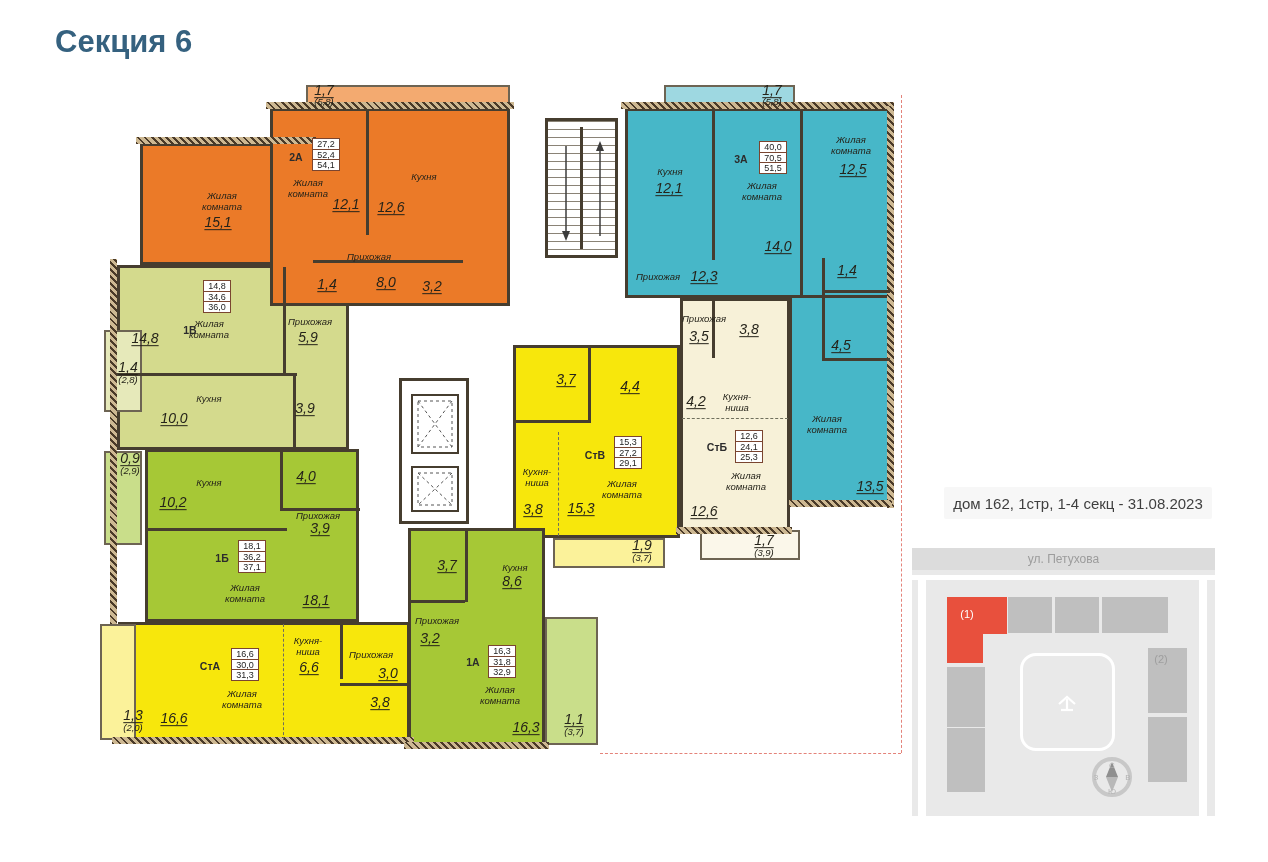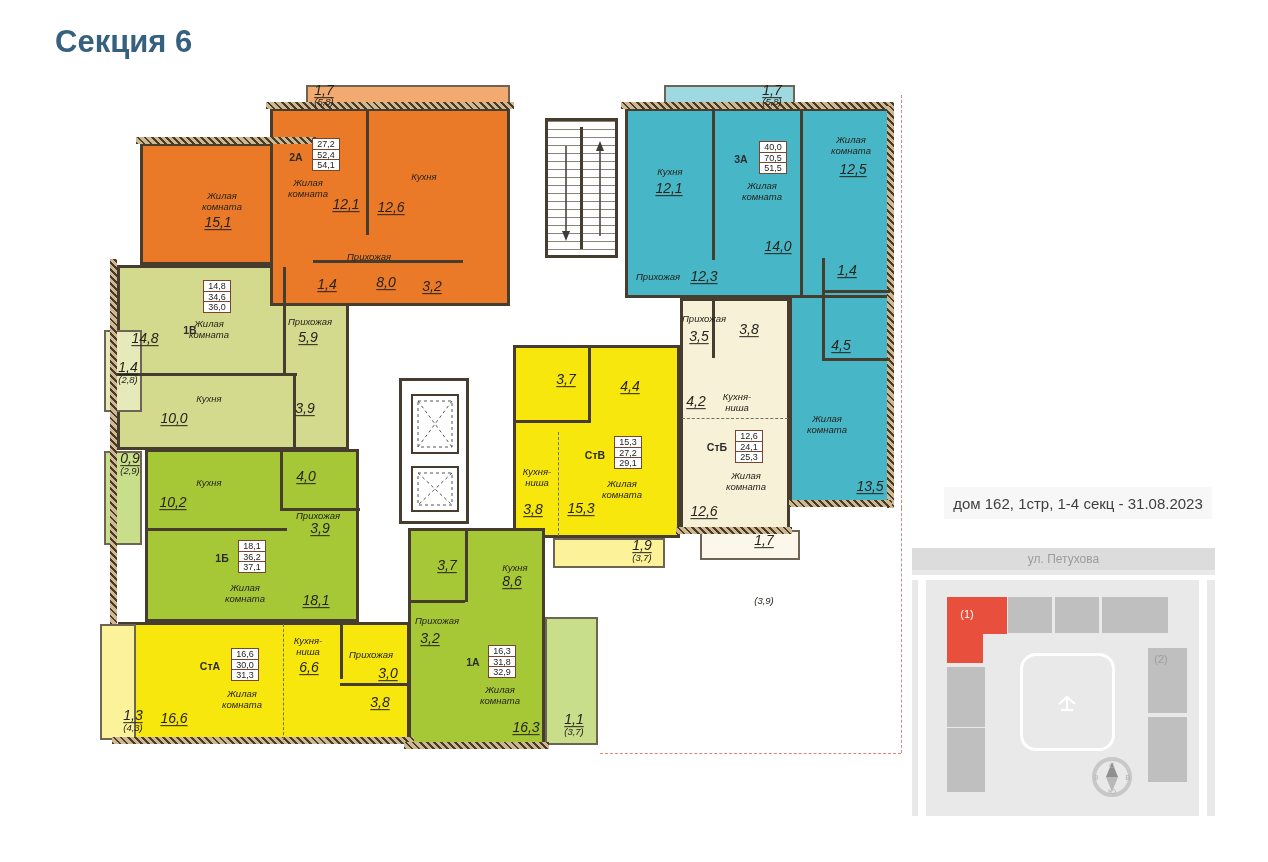--- a/index.html
+++ b/index.html
@@ -232,21 +232,21 @@
       <div class="ptxt k-n" style="left: 242px; top: 700px; width: auto; height: auto;">Жилая
 комната</div>
       <div class="ptxt k-v" style="left: 174px; top: 719px; width: auto; height: auto;">16,6</div>
       <div class="ptxt k-n" style="left: 308px; top: 647px; width: auto; height: auto;">Кухня-
 ниша</div>
       <div class="ptxt k-v" style="left: 309px; top: 668px; width: auto; height: auto;">6,6</div>
       <div class="ptxt k-n" style="left: 371px; top: 655px; width: auto; height: auto;">Прихожая</div>
       <div class="ptxt k-v" style="left: 388px; top: 674px; width: auto; height: auto;">3,0</div>
       <div class="ptxt k-v" style="left: 380px; top: 703px; width: auto; height: auto;">3,8</div>
       <div class="ptxt k-v" style="left: 133px; top: 716px; width: auto; height: auto;">1,3</div>
-      <div class="ptxt k-b" style="left: 133px; top: 728px; width: auto; height: auto;">(4,3)</div>
+      <div class="ptxt k-b" style="left: 133px; top: 728px; width: auto; height: auto;">(2,0)</div>
       <div class="ptxt k-v" style="left: 447px; top: 566px; width: auto; height: auto;">3,7</div>
       <div class="ptxt k-n" style="left: 515px; top: 568px; width: auto; height: auto;">Кухня</div>
       <div class="ptxt k-v" style="left: 512px; top: 582px; width: auto; height: auto;">8,6</div>
       <div class="ptxt k-n" style="left: 437px; top: 621px; width: auto; height: auto;">Прихожая</div>
       <div class="ptxt k-v" style="left: 430px; top: 639px; width: auto; height: auto;">3,2</div>
       <div class="ptxt k-n" style="left: 500px; top: 696px; width: auto; height: auto;">Жилая
 комната</div>
       <div class="ptxt k-v" style="left: 526px; top: 728px; width: auto; height: auto;">16,3</div>
       <div class="ptxt k-v" style="left: 574px; top: 720px; width: auto; height: auto;">1,1</div>
       <div class="ptxt k-b" style="left: 574px; top: 732px; width: auto; height: auto;">(3,7)</div>
@@ -263,21 +263,21 @@
       <div class="ptxt k-n" style="left: 704px; top: 319px; width: auto; height: auto;">Прихожая</div>
       <div class="ptxt k-v" style="left: 699px; top: 337px; width: auto; height: auto;">3,5</div>
       <div class="ptxt k-v" style="left: 749px; top: 330px; width: auto; height: auto;">3,8</div>
       <div class="ptxt k-v" style="left: 696px; top: 402px; width: auto; height: auto;">4,2</div>
       <div class="ptxt k-n" style="left: 737px; top: 403px; width: auto; height: auto;">Кухня-
 ниша</div>
       <div class="ptxt k-n" style="left: 746px; top: 482px; width: auto; height: auto;">Жилая
 комната</div>
       <div class="ptxt k-v" style="left: 704px; top: 512px; width: auto; height: auto;">12,6</div>
       <div class="ptxt k-v" style="left: 764px; top: 541px; width: auto; height: auto;">1,7</div>
-      <div class="ptxt k-b" style="left: 764px; top: 553px; width: auto; height: auto; margin-top: 48px;">(3,9)</div>
+      <div class="ptxt k-b" style="left: 764px; top: 553px; width: auto; height: auto;">(3,9)</div>
     </div>
 
   <div class="sidebox keys-info" style="left:944px;top:487px;width:268px;height:32px;">
     <span>дом 162, 1стр, 1-4 секц - 31.08.2023</span>
   </div>
 
   <div class="mmap">
     <div class="mstreet">
       <span>ул. Петухова</span>
     </div>

